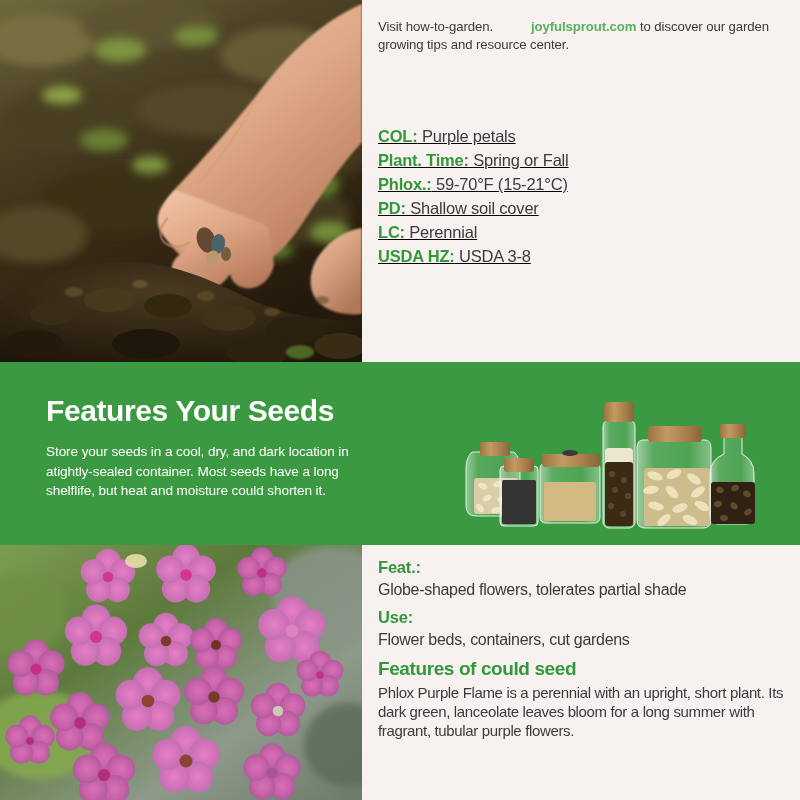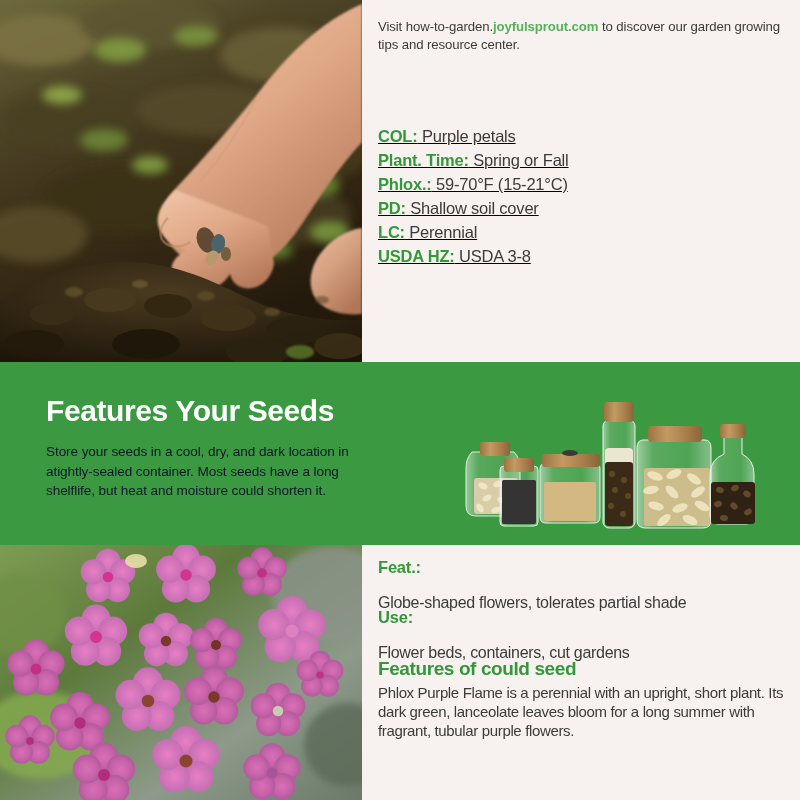--- a/index.html
+++ b/index.html
@@ -44,20 +44,21 @@
     left: 16px; top: 18px;
     width: 406px;
     font-size: 13.2px;
     line-height: 1.36;
     color: #3b3b3b;
     letter-spacing: -0.1px;
   }
   .visit-line .link {
     color: #56B15A;
     font-weight: 700;
+    margin-left: 38px;
   }
 
   .species-title {
     position: absolute;
     left: 16px; top: 72px;
     font-size: 26px;
     font-weight: 700;
     color: #2E8B3D;
     letter-spacing: -0.3px;
   }
@@ -101,21 +102,21 @@
     font-weight: 700;
     color: #ffffff;
     letter-spacing: -0.4px;
   }
   .store-body {
     position: absolute;
     left: 46px; top: 80px;
     width: 318px;
     font-size: 13.6px;
     line-height: 1.45;
-    color: #0f172a;
+    color: #ffffff;
     letter-spacing: -0.1px;
   }
   .jars-wrap {
     position: absolute;
     left: 452px; top: 20px;
     width: 330px; height: 158px;
   }
 
   
   .bottom-row {
@@ -142,21 +143,21 @@
     font-weight: 700;
     color: #33973B;
     letter-spacing: -0.2px;
     display: block;
   }
   .feat-text {
     font-size: 16px;
     color: #3b3b3b;
     letter-spacing: -0.3px;
     display: block;
-    margin-top: 17px;
+    margin-top: 4px;
   }
   .feat-1 { top: 13px; }
   .feat-2 { top: 63px; }
   .feat-head {
     position: absolute;
     left: 16px; top: 113px;
     font-size: 19px;
     font-weight: 700;
     color: #33973B;
     letter-spacing: -0.4px;

